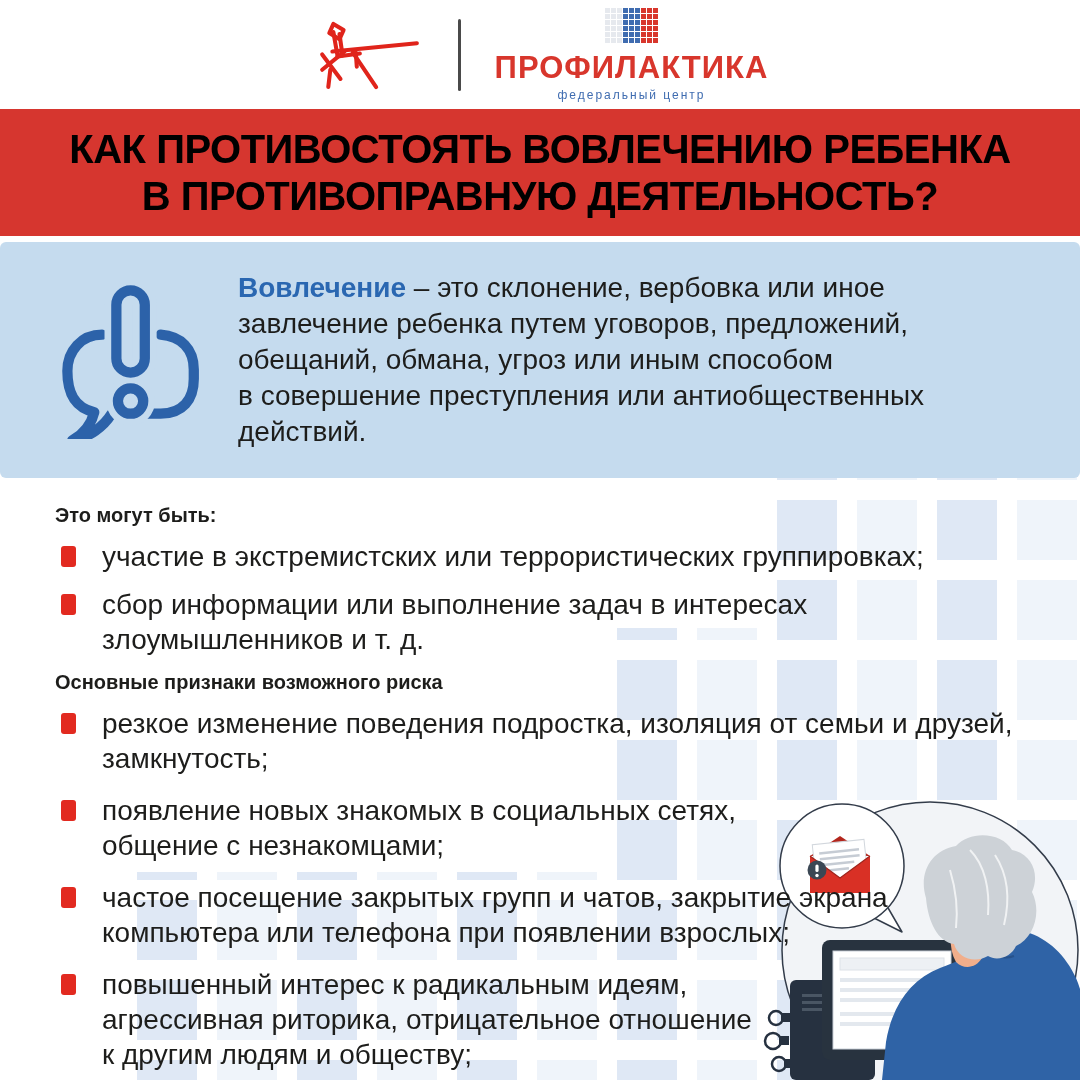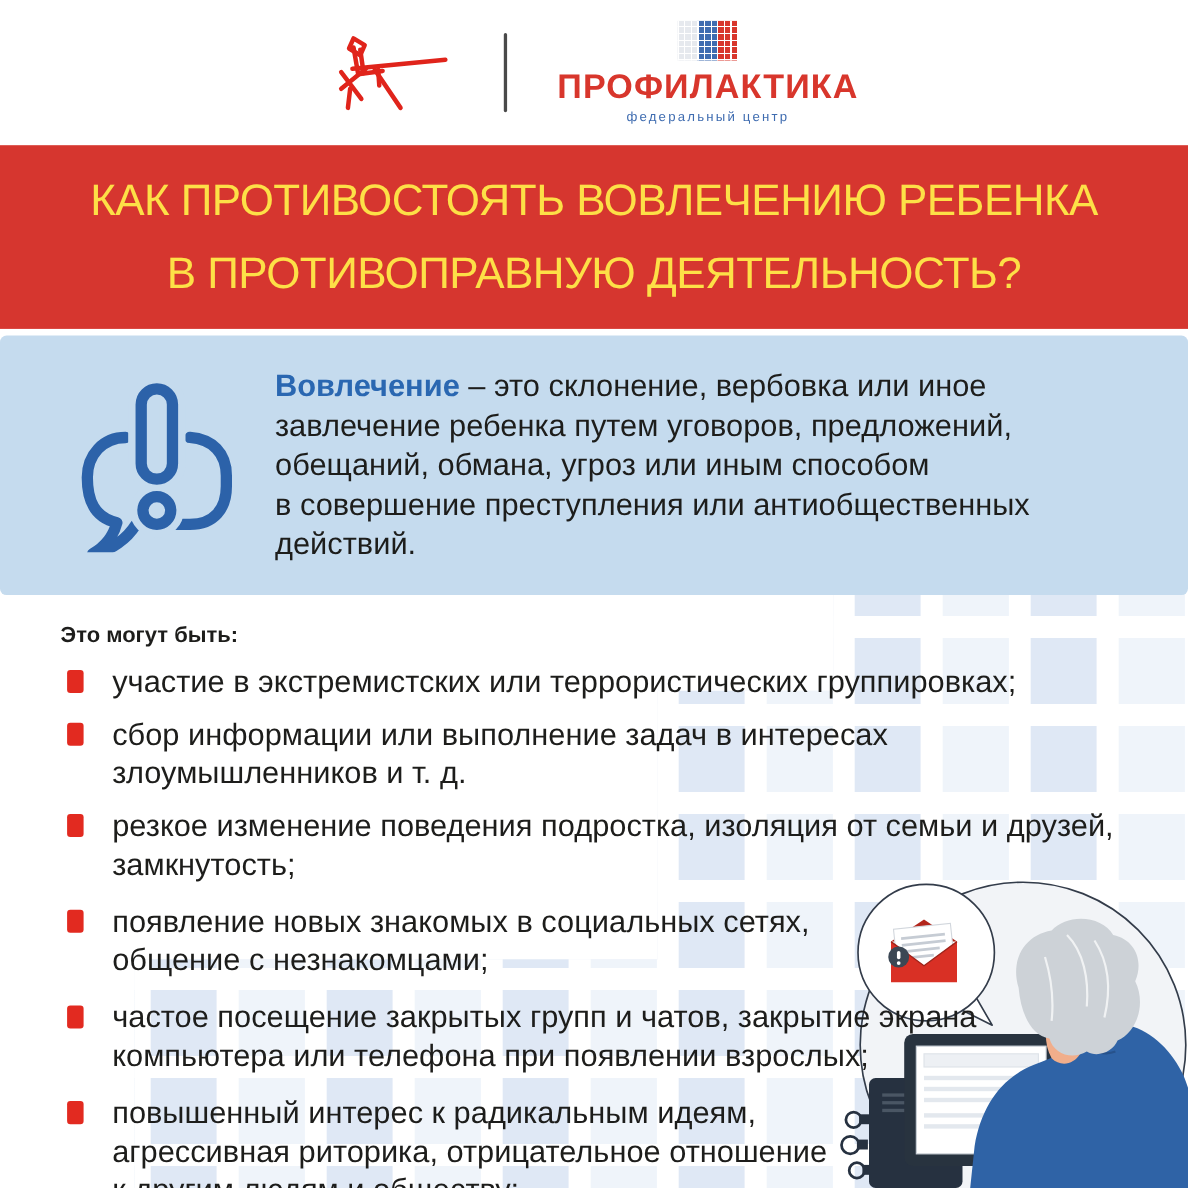--- a/index.html
+++ b/index.html
@@ -19,39 +19,39 @@
       repeating-linear-gradient(0deg,#fff 0 20px,transparent 20px 80px) 0 60px,
       repeating-linear-gradient(90deg,#fff 0 20px,transparent 20px 80px) 37px 0,
       repeating-linear-gradient(90deg,rgba(255,255,255,.5) 0 80px,transparent 80px 160px) 37px 0,
       linear-gradient(var(--pattern_blue),var(--pattern_blue));
     clip-path:polygon(758px 448px,1080px 448px,1080px 1080px,122px 1080px,122px 872px,598px 872px,598px 628px,758px 628px);
   }
 
   .content{position:relative;z-index:2;}
 
   
-  .header{height:132px;display:flex;align-items:center;justify-content:center;gap:46px;background:#fff;}
+  .header{height:109px;display:flex;align-items:center;justify-content:center;gap:34px;background:#fff;}
   .chair-logo{width:112px;height:88px;}
   .divider{width:3px;height:72px;background:#4a4a4a;border-radius:2px;}
   .brand{display:flex;flex-direction:column;align-items:center;}
   .mosaic{width:54px;height:36px;margin-bottom:6px;
     background:
       repeating-linear-gradient(0deg,#fff 0 1px,transparent 1px 6px),
       repeating-linear-gradient(90deg,#fff 0 1px,transparent 1px 6px),
       linear-gradient(90deg,var(--logo_grey) 0 18px,var(--logo_blue) 18px 36px,var(--logo_red) 36px 54px);
   }
   .brand-title{color:var(--logo_red);font-weight:bold;font-size:31px;letter-spacing:1px;}
   .brand-sub{color:var(--logo_blue);font-size:12px;letter-spacing:2px;margin-top:2px;}
 
   
   .banner{background:var(--banner_red);padding:17px 20px 16px;}
-  .banner-title{color:#fde047;font-weight:normal;font-size:40px;line-height:67px;text-align:center;white-space:pre-line;letter-spacing:-.5px;}
-
-  
-  .infobox{background:var(--infobox_bg);margin-top:6px;border-radius:6px;padding:8px 40px 8px 60px;display:flex;align-items:center;gap:28px;height:236px;}
+  .banner-title{color:#000000;font-weight:bold;font-size:40px;line-height:47px;text-align:center;white-space:pre-line;letter-spacing:-.5px;}
+
+  
+  .infobox{background:var(--infobox_bg);margin-top:6px;border-radius:6px;padding:8px 40px 8px 48px;display:flex;align-items:center;gap:28px;height:236px;}
   .alert-icon{flex:0 0 162px;height:158px;}
   .definition{font-size:28px;line-height:36px;white-space:pre-line;}
   .term{color:var(--accent_blue);font-weight:bold;}
 
   
   .sections{padding:12px 40px 0 55px;}
   .section-heading{font-size:20px;font-weight:bold;margin:14px 0 12px;}
   ul.items{list-style:none;}
   li.item{display:flex;margin-bottom:13px;}
   .bullet{flex:0 0 15px;width:15px;height:21px;border-radius:3px;background:var(--bullet_red);margin:7px 26px 0 6px;}
@@ -121,20 +121,21 @@
           </li>
           <li class="item">
             <span class="bullet"></span>
             <span class="itext">сбор информации или выполнение задач в интересах
 злоумышленников и т. д.</span>
           </li>
         </ul>
       </div>
 
       <div class="sec2">
+        <div class="section-heading">Основные признаки возможного риска</div>
         <ul class="items">
           <li class="item">
             <span class="bullet"></span>
             <span class="itext">резкое изменение поведения подростка, изоляция от семьи и друзей,
 замкнутость;</span>
           </li>
           <li class="item">
             <span class="bullet"></span>
             <span class="itext">появление новых знакомых в социальных сетях,
 общение с незнакомцами;</span>

